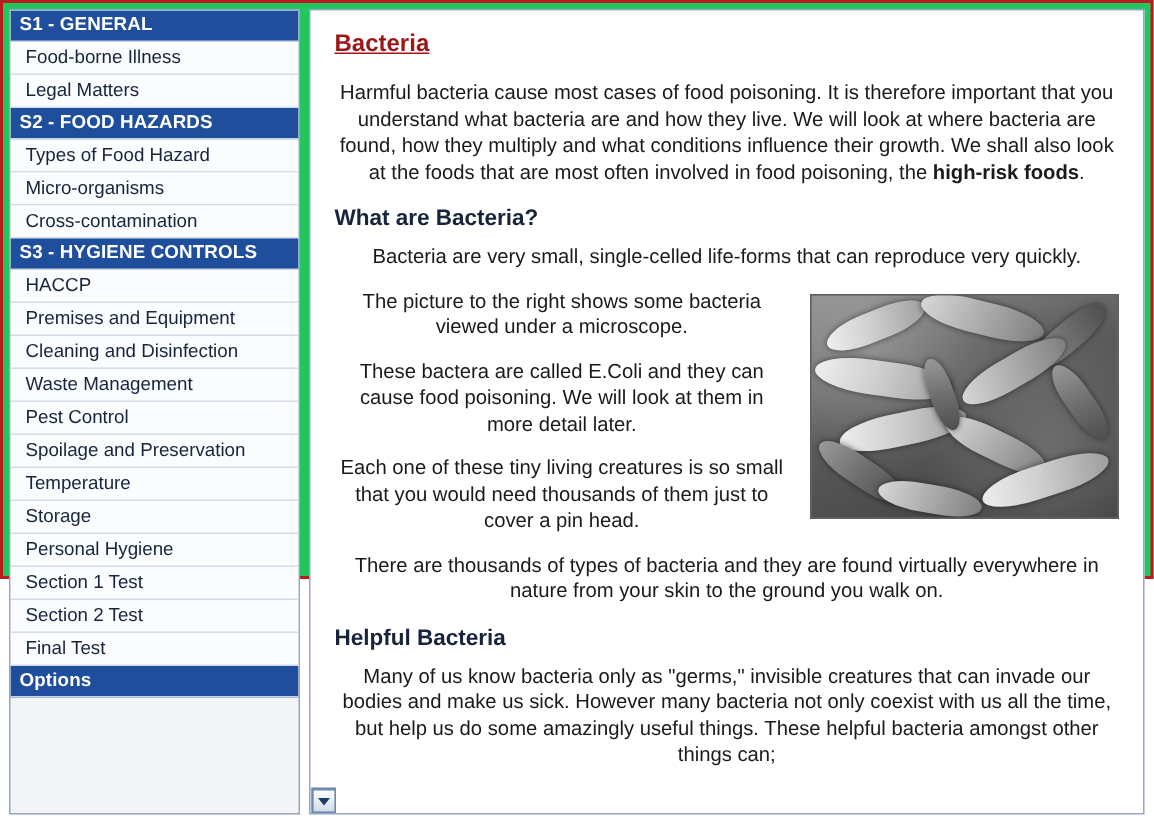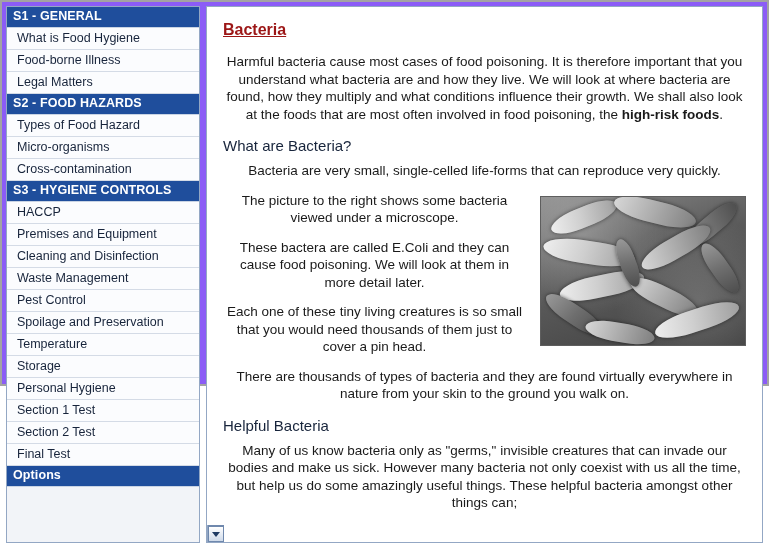--- a/index.html
+++ b/index.html
@@ -12,22 +12,22 @@
     background: #ffffff;
     font-family: "Liberation Sans", sans-serif;
     overflow: hidden;
   }
   #app {
     position: absolute;
     left: 0; top: 0;
     width: 769px;
     height: 386px;
     box-sizing: border-box;
-    border: 2px solid #a3a3a3;
-    background: #8b5cf6;
+    border: 2px solid #b91c1c;
+    background: #22c55e;
   }
   .layout {
     position: absolute;
     left: 0; top: 0;
     width: 765px;
     height: 545px;
     display: flex;
     flex-direction: row;
     box-sizing: border-box;
     padding: 4px 4px 4px 4px;
@@ -96,21 +96,21 @@
     font-size: 16px;
     font-weight: bold;
     text-decoration: underline;
     margin: 0 0 14px 0;
     display: inline-block;
   }
   .h2 {
     font-size: 15px;
     color: #17243b;
     margin: 14px 0 8px 0;
-    font-weight: normal;
+    font-weight: bold;
   }
   p.body {
     font-size: 13.5px;
     color: #1a1a1a;
     line-height: 17.5px;
     margin: 0 0 12px 0;
     text-align: center;
   }
   p.body b {
     font-weight: bold;
@@ -200,21 +200,20 @@
 </head>
 <body>
 
 <div id="app">
   <div class="layout">
 
     <div class="sidebar">
       <ul class="nav-list">
 
         <li class="nav-header">S1 - GENERAL</li>
-        <li class="nav-item">What is Food Hygiene</li>
         <li class="nav-item">Food-borne Illness</li>
         <li class="nav-item">Legal Matters</li>
 
         <li class="nav-header">S2 - FOOD HAZARDS</li>
         <li class="nav-item">Types of Food Hazard</li>
         <li class="nav-item">Micro-organisms</li>
         <li class="nav-item">Cross-contamination</li>
 
         <li class="nav-header">S3 - HYGIENE CONTROLS</li>
         <li class="nav-item">HACCP</li>

